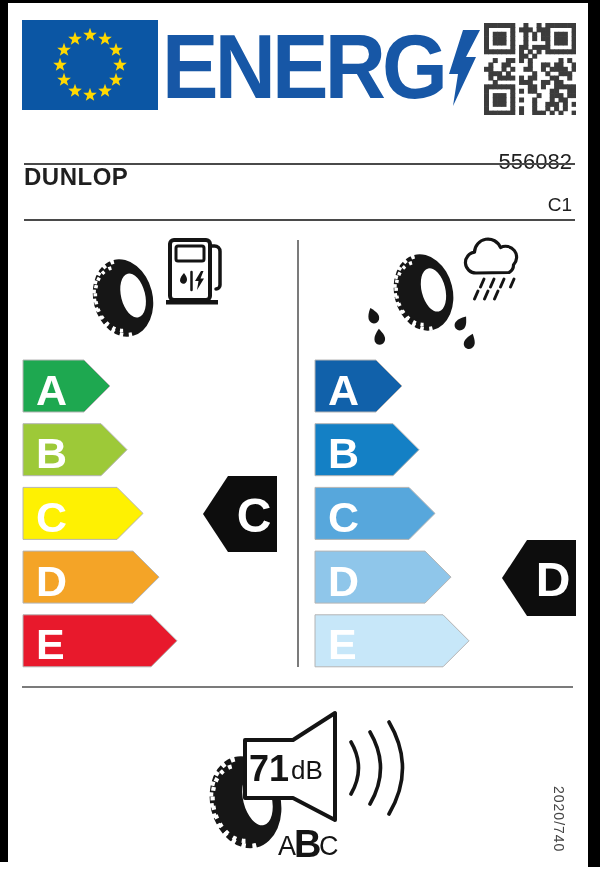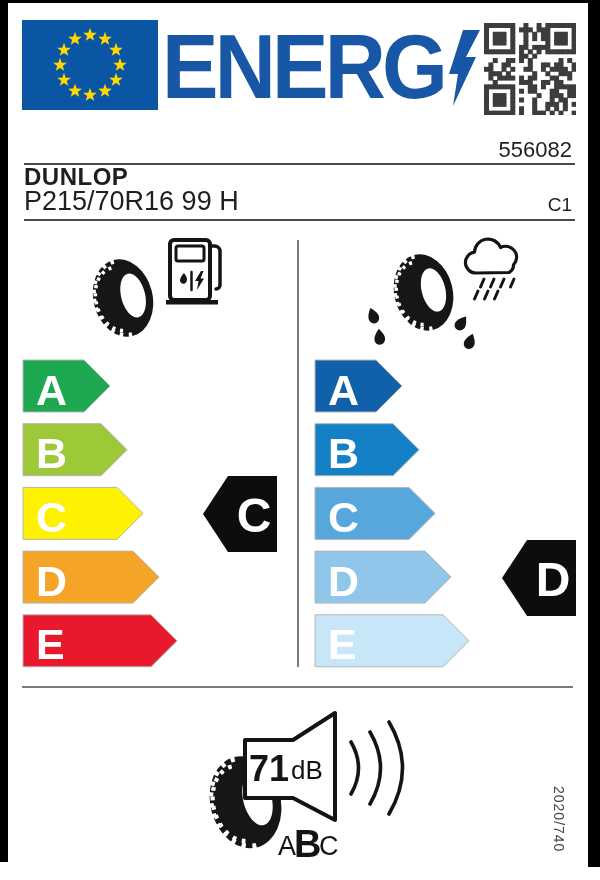--- a/index.html
+++ b/index.html
@@ -3,21 +3,21 @@
 <meta charset="utf-8">
 <style>
   html,body{margin:0;padding:0;background:#fff;}
   .label{position:relative;width:600px;height:880px;background:#fff;overflow:hidden;
          font-family:"Liberation Sans",sans-serif;color:#1f1f1f;}
   .abs{position:absolute;}
   .bar{background:#000;}
   .rule{background:#4a4a4a;height:2px;}
   .rule.gray{background:#7b7b7b;}
   .brand-name{left:24px;top:135px;font-size:24px;font-weight:bold;letter-spacing:.5px;margin-top:28px;}
-  .brand-number{right:28px;top:137px;font-size:22px;}
+  .brand-number{right:28px;top:149px;font-size:22px;}
   .size-text{left:24px;top:186px;font-size:27px;}
   .class-text{right:28px;top:194px;font-size:19px;}
   .energ{left:162px;top:22px;font-size:90px;line-height:90px;font-weight:bold;
          letter-spacing:-4px;transform:scaleX(.94);transform-origin:left top;white-space:nowrap;}
   .regulation{left:551px;top:786px;font-size:14px;color:#444;writing-mode:vertical-rl;letter-spacing:1px;}
   svg{display:block;}
   svg text{font-family:"Liberation Sans",sans-serif;}
   .grade-letter{font-weight:bold;fill:#fff;}
   .ind-letter{font-weight:bold;fill:#fff;}
   .ink-text{fill:#141414;}
@@ -295,21 +295,20 @@
         <rect x="65.71" y="87.62" width="5" height="5" fill="#3c3c3c"></rect>
         <rect x="74.48" y="87.62" width="5" height="5" fill="#3c3c3c"></rect>
         <rect x="87.62" y="87.62" width="5" height="5" fill="#3c3c3c"></rect>
       </g>
   </svg>
 
   <div class="abs brand-name">DUNLOP</div>
   <div class="abs brand-number">556082</div>
   <div class="abs rule" style="left:24px;top:163px;width:551px"></div>
 
-  <div class="abs size-text">P215/70R16 99 H</div>
   <div class="abs class-text">C1</div>
   <div class="abs rule" style="left:24px;top:219px;width:551px"></div>
 
   <svg class="abs" style="left:78px;top:230px" width="148" height="120" viewBox="0 0 148 120">
     <use href="#tire-shape" transform="translate(5,24) scale(0.8)"></use>
     <g stroke-linecap="round">
       <rect x="88" y="70" width="52" height="4.5" fill="#141414"></rect>
       <rect x="92" y="10" width="40" height="60" rx="4" fill="#fff" stroke="#141414" stroke-width="4"></rect>
       <rect x="98" y="16" width="28" height="15" rx="2" fill="#fff" stroke="#141414" stroke-width="3"></rect>
       <path d="M106,43 C109,47 110,50 108,52.5 C106,55 102,53.5 102,50.5 C102,47.5 104,45.5 106,43 Z" fill="#141414"></path>

